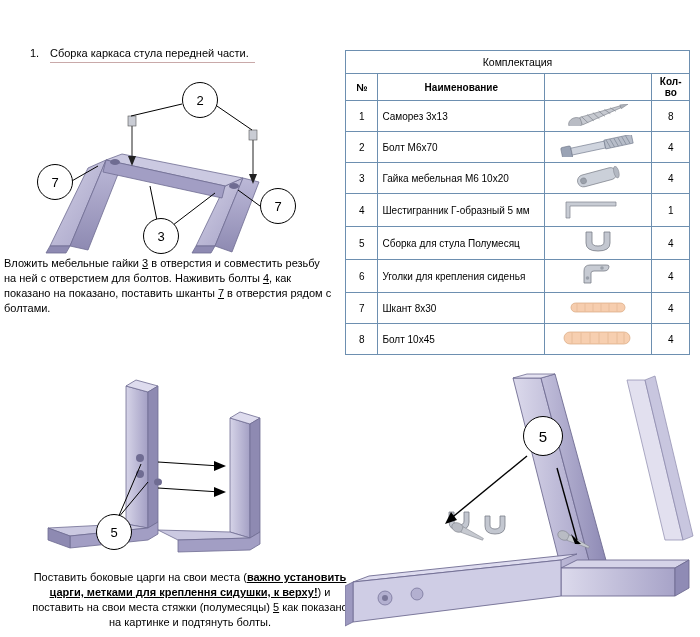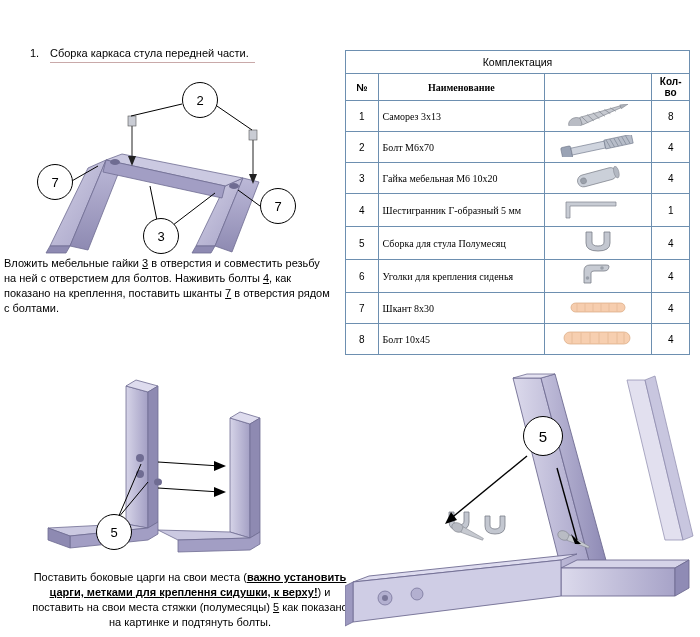--- a/index.html
+++ b/index.html
@@ -89,21 +89,21 @@
     font-weight: normal;
     font-size: 10.5px;
     height: 18px;
   }
   .table .hdr {
     text-align: center;
     font-weight: bold;
     height: 20px;
   }
   .col-num { width: 26px; text-align: center; }
-  .col-name { width: 175px; font-family: Liberation Serif, serif; }
+  .col-name { width: 175px; }
   .col-img { width: 100px; text-align: center; }
   .col-qty { width: 30px; text-align: center; }
   .table tbody tr { height: 31px; }
   
   .canvas {
     position: absolute;
   }
   #fig1 { top: 60px; left: 10px; width: 325px; height: 195px; }
   #fig2 { top: 378px; left: 8px; width: 330px; height: 190px; }
   #fig3 { top: 372px; left: 345px; width: 350px; height: 262px; }
@@ -183,21 +183,21 @@
       <span>7</span>
     </div>
     <div class="circle-label" style="left:133px; top:158px; width:34px; height:34px;">
       <span>3</span>
     </div>
   </div>
 
   <div class="caption" id="caption1">
     <span>Вложить мебельные гайки </span><span class="u">3</span><span> в отверстия и совместить резьбу на</span>
     <span>ней с отверстием для болтов. Наживить болты </span><span class="u">4</span><span>, как показано на</span>
-    <span>креплення, поставить шканты </span><span class="u">7</span><span> в отверстия рядом с болтами.</span>
+    <span>показано, поставить шканты </span><span class="u">7</span><span> в отверстия рядом с болтами.</span>
   </div>
 
   <table class="table">
     <thead>
       <tr>
         <th class="hdr-main" colspan="4">Комплектация</th>
       </tr>
       <tr>
         <th class="hdr col-num">№</th>
         <th class="hdr col-name">Наименование</th>

